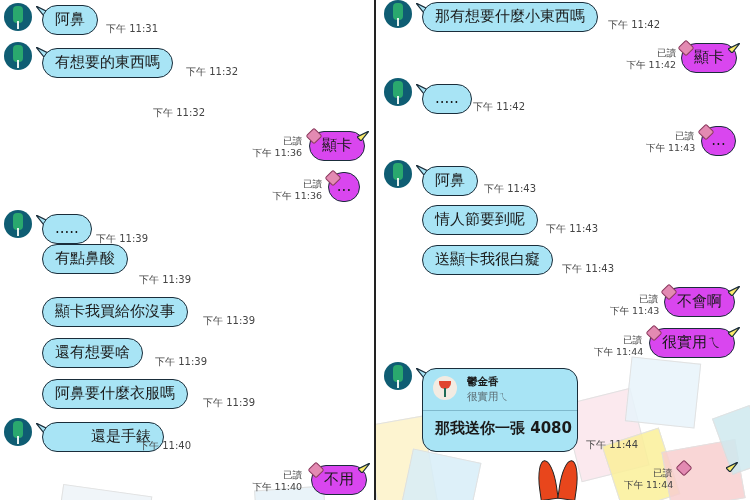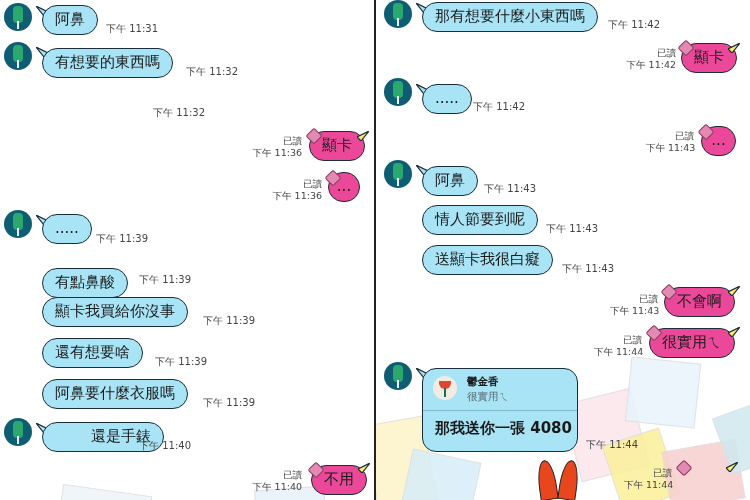--- a/index.html
+++ b/index.html
@@ -8,21 +8,21 @@
   .panel { position: absolute; top: 0; height: 500px; overflow: hidden; background: #ffffff; }
   .panel.left { left: 0; width: 374px; }
   .panel.right { left: 376px; width: 374px; }
   .divider { position: absolute; left: 374px; top: 0; width: 2px; height: 500px; background: #222; }
   .avatar { position: absolute; width: 28px; height: 28px; border-radius: 50%; background: #0f5d73; overflow: hidden; }
   .avatar .tree-top { position: absolute; left: 9px; top: 3px; width: 10px; height: 17px; background: #2aa86e; border-radius: 4px; }
   .avatar .tree-trunk { position: absolute; left: 13px; top: 18px; width: 2px; height: 8px; background: #e8f3ef; }
 
   .bubble { position: absolute; border: 1.5px solid #1a2d3a; border-radius: 16px; padding: 0 12px; height: 30px; line-height: 27px; font-size: 15px; color: #1a1a1a; white-space: nowrap; }
   .bubble.in { background: #a8e4f5; }
-  .bubble.out { background: #ec4899; }
+  .bubble.out { background: #d946ef; }
   .tail-in { position: absolute; width: 12px; height: 10px; }
   .tail-out { position: absolute; width: 12px; height: 10px; }
   .gem { position: absolute; width: 12px; height: 12px; background: #e38ab2; transform: rotate(45deg); border: 1px solid #8a3a5e; border-radius: 2px; }
 
   .time { position: absolute; font-size: 10px; color: #444; white-space: nowrap; }
   .read { position: absolute; font-size: 9.5px; color: #444; text-align: right; line-height: 12px; white-space: nowrap; }
 
   .blur { display: inline-block; width: 42px; height: 18px; background: linear-gradient(90deg, rgba(255,255,255,0.6), #fff 30%, #fff 80%, rgba(255,255,255,0.2)); vertical-align: middle; margin-right: 2px; margin-left: -4px; }
 
   .bg-cards { position: absolute; left: 0; top: 340px; width: 374px; height: 160px; overflow: hidden; }
@@ -94,21 +94,21 @@
     <div class="avatar" style="left:4px;top:210px;">
         <div class="tree-top"></div>
         <div class="tree-trunk"></div>
       </div>
     <svg class="tail-in" style="left:36px;top:215px;" viewBox="0 0 12 10">
         <path d="M0 0 L12 6 L8 10 Z" fill="#a8e4f5" stroke="#1a2d3a" stroke-width="1.2"></path>
       </svg>
     <div class="bubble in" style="left:42px;top:214px;">.....</div>
     <div class="time" style="left:96px;top:232px;">下午 11:39</div>
 
-    <div class="bubble in" style="left:42px;top:268px;">有點鼻酸</div>
+    <div class="bubble in" style="left:42px;top:244px;">有點鼻酸</div>
     <div class="time" style="left:139px;top:273px;">下午 11:39</div>
 
     <div class="bubble in" style="left:42px;top:297px;">顯卡我買給你沒事</div>
     <div class="time" style="left:203px;top:314px;">下午 11:39</div>
 
     <div class="bubble in" style="left:42px;top:338px;">還有想要啥</div>
     <div class="time" style="left:155px;top:355px;">下午 11:39</div>
 
     <div class="bubble in" style="left:42px;top:379px;">阿鼻要什麼衣服嗎</div>
     <div class="time" style="left:203px;top:396px;">下午 11:39</div>

